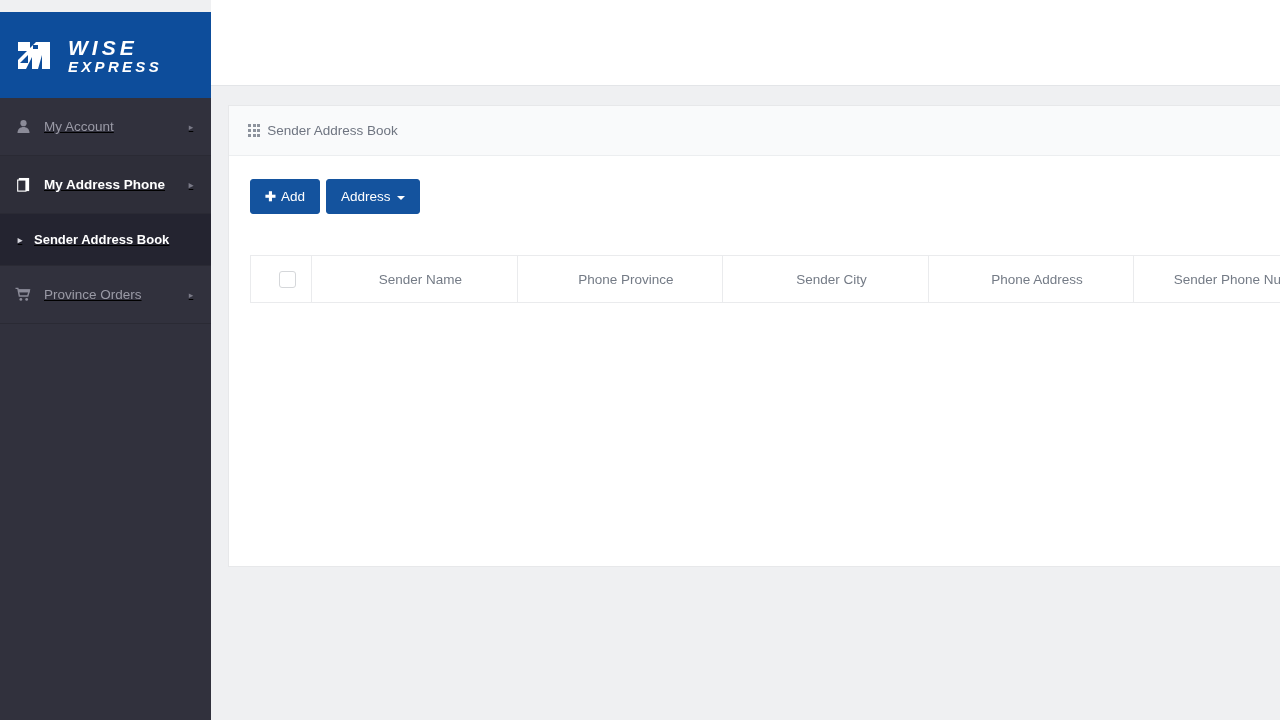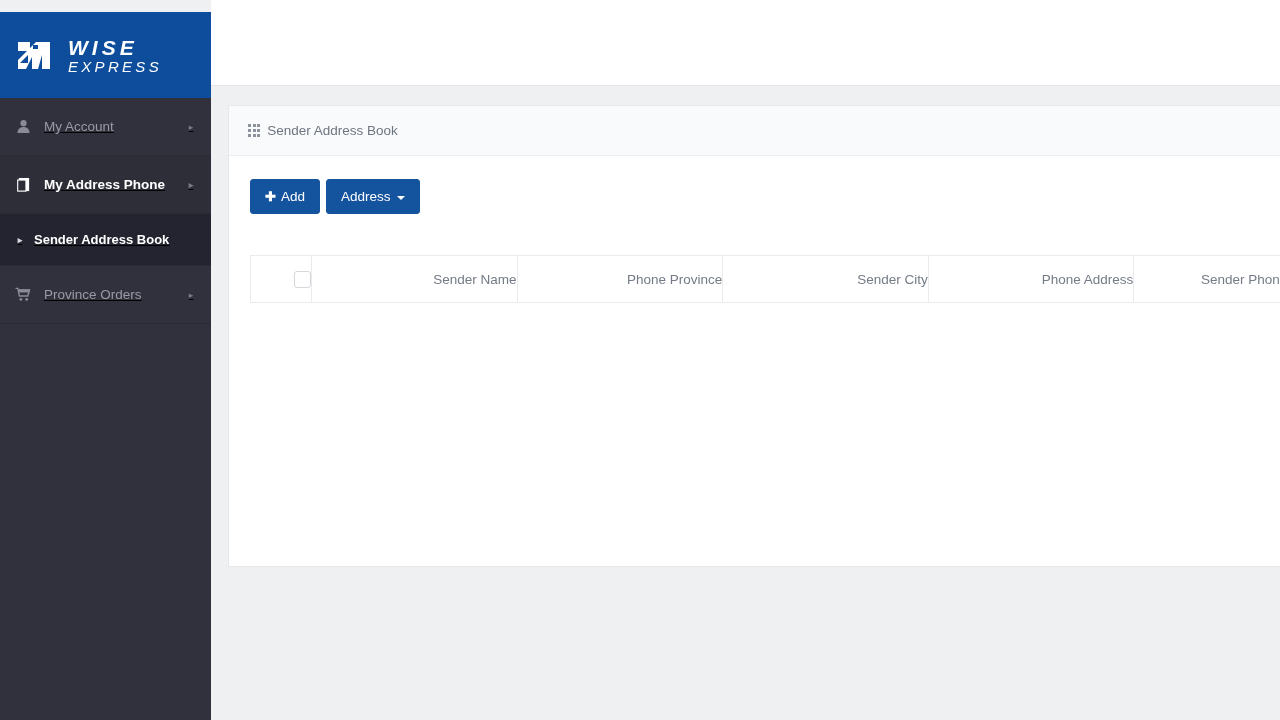--- a/index.html
+++ b/index.html
@@ -47,21 +47,21 @@
   .brand-text .l1 {
     color: #ffffff;
     font-size: 21px;
     font-weight: bold;
     font-style: italic;
     letter-spacing: 4px;
   }
   .brand-text .l2 {
     color: #ffffff;
     font-size: 15px;
-    font-weight: normal;
+    font-weight: bold;
     font-style: italic;
     letter-spacing: 3.3px;
     align-self: flex-end;
     padding-right: 1px;
   }
 
   .nav { width: 100%; text-decoration: underline; }
   .nav-item {
     position: relative;
     display: flex;
@@ -191,21 +191,21 @@
   }
 
   table.grid {
     border-collapse: collapse;
     table-layout: fixed;
     width: 1090px;
   }
   table.grid th {
     border: 1px solid #eaebed;
     height: 47px;
-    text-align: right;
+    text-align: center;
     font-weight: normal;
     font-size: 13.5px;
     color: #747b86;
     padding: 0 0 0 12px;
     vertical-align: middle;
     background: #ffffff;
   }
   th.col-check { width: 61px; padding-left: 0; text-align: center; }
   .chk {
     width: 17px; height: 17px;

